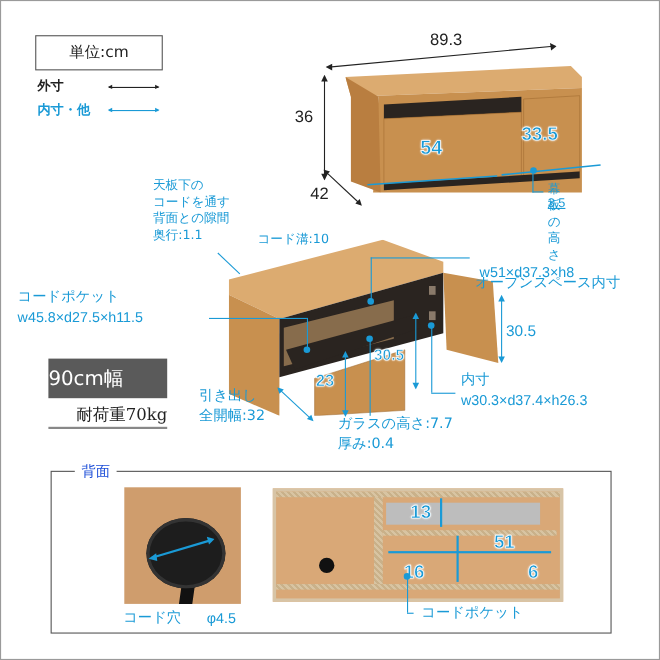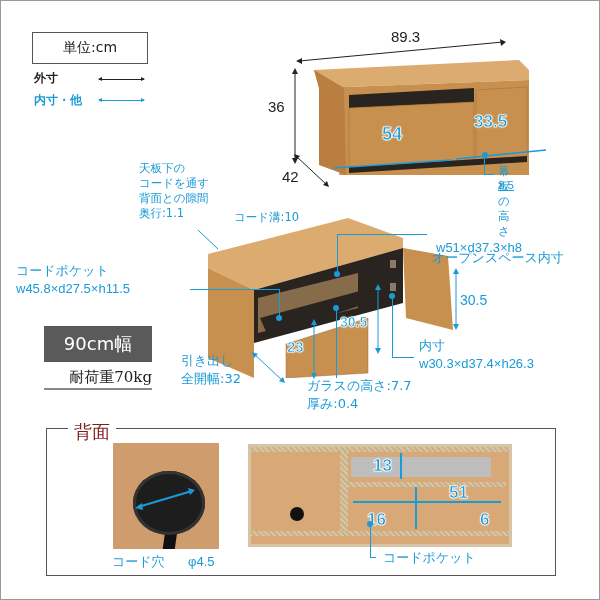--- a/index.html
+++ b/index.html
@@ -17,25 +17,25 @@
   .unit-box { left: 32px; top: 32px; width: 116px; height: 32px; border: 1px solid #555; font-size: 14px; display: flex; align-items: center; justify-content: center; color: #222; }
   .legend-row { display: flex; align-items: flex-end; font-size: 12px; height: 16px; font-weight: bold; }
   .legend-arrow { position: absolute; height: 1px; }
   .legend-arrow::before, .legend-arrow::after { content: ""; position: absolute; top: -2px; border-top: 2.5px solid transparent; border-bottom: 2.5px solid transparent; }
   .legend-arrow::before { left: -1px; border-right: 4px solid currentColor; }
   .legend-arrow::after { right: -1px; border-left: 4px solid currentColor; }
 
   .line-blue { background: #1a9ad6; position: absolute; }
   .dot-blue { position: absolute; width: 6px; height: 6px; border-radius: 50%; background: #1a9ad6; }
 
-  .badge-90 { left: 44px; top: 326px; width: 108px; height: 36px; background: #5a5a5a; color: #fff; font-size: 18px; display: flex; align-items: center; justify-content: center; }
+  .badge-90 { left: 44px; top: 326px; width: 108px; height: 36px; background: #5a5a5a; color: #fff; font-size: 18px; display: flex; align-items: center; }
   .load-text { left: 44px; top: 364px; width: 108px; height: 26px; font-family: "DejaVu Serif", "Liberation Serif", serif; font-size: 15px; color: #222; text-align: right; line-height: 26px; border-bottom: 2px solid #888; }
 
   .rear-box { left: 46px; top: 428px; width: 510px; height: 148px; border: 1px solid #555; }
-  .rear-title { left: 68px; top: 420px; background: #fff; padding: 0 6px; font-size: 18px; color: #7f1d1d; }
+  .rear-title { left: 68px; top: 420px; background: #fff; padding: 0 6px; font-size: 13px; color: #1d4ed8; }
 
   .photo-hole { left: 113px; top: 443px; width: 106px; height: 106px; background: #cf9d6d; overflow: hidden; }
   .grommet { position: absolute; left: 20px; top: 28px; width: 72px; height: 64px; border-radius: 50%; background: #1d1d1d; box-shadow: inset 0 0 0 3px #333; }
   .cable { position: absolute; left: 52px; top: 60px; width: 12px; height: 60px; background: #111; border-radius: 6px; transform: rotate(8deg); }
 
   .photo-back { left: 248px; top: 444px; width: 264px; height: 103px; background: #d9a877; border: 3px solid #d7c4a6; }
   .chip { background: repeating-linear-gradient(45deg, #d8c4a2 0 2px, #c9b18a 2px 4px); }
   .big-num { font-family: "Liberation Sans", sans-serif; font-weight: bold; color: #1a9ad6; font-size: 17px; -webkit-text-stroke: 0.6px #fff; text-shadow: 0 0 2px #fff, 0 0 2px #fff; }
 </style>
 </head>

